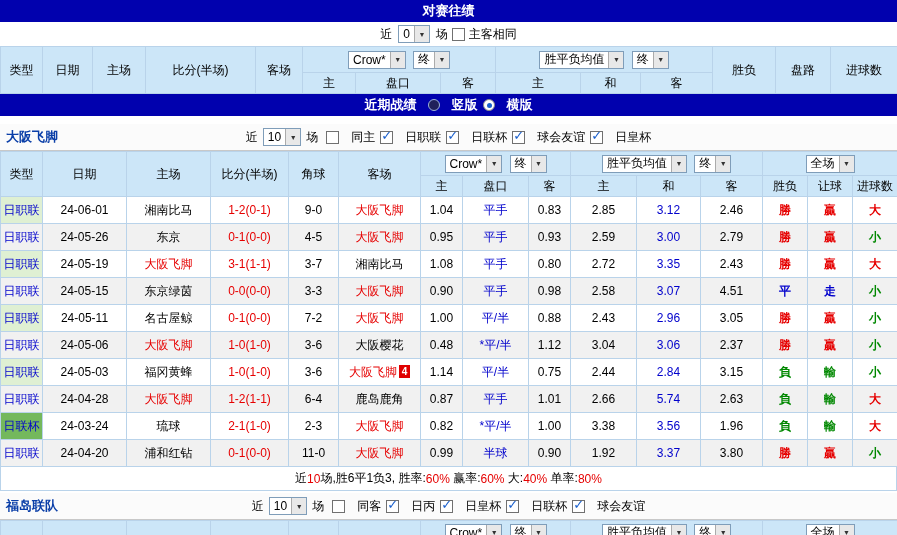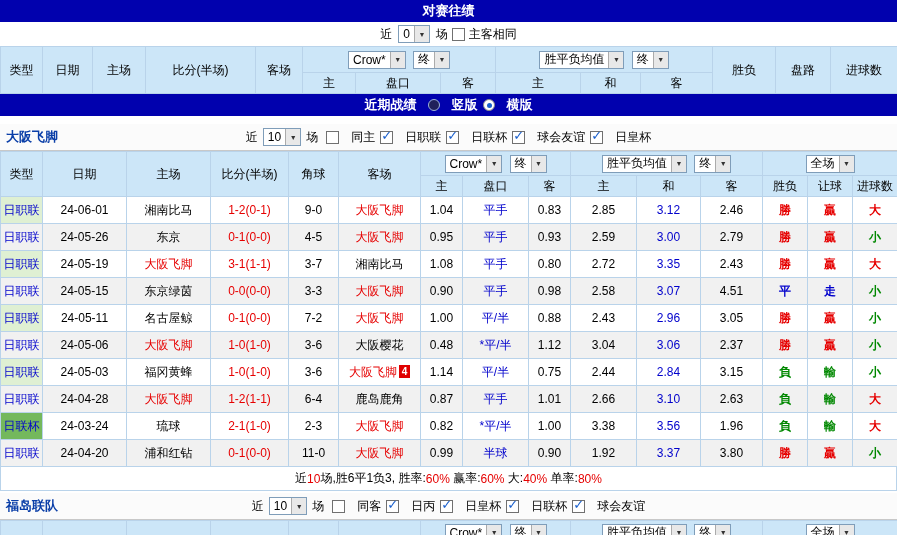--- a/index.html
+++ b/index.html
@@ -429,21 +429,21 @@
         <td class="lt-league"><span>日职联</span></td>
         <td>24-04-28</td>
         <td><span class="t-red">大阪飞脚</span></td>
         <td class="score-cell">1-2(1-1)</td>
         <td>6-4</td>
         <td><span>鹿岛鹿角</span></td>
         <td>0.87</td>
         <td class="line-cell">平手</td>
         <td>1.01</td>
         <td>2.66</td>
-        <td class="draw-cell">3.10</td>
+        <td class="draw-cell">5.74</td>
         <td>2.63</td>
         <td class="bold t-green">負</td>
         <td class="bold t-green">輸</td>
         <td class="bold t-red">大</td>
       </tr>
 
       <tr>
         <td class="lt-cup"><span>日联杯</span></td>
         <td>24-03-24</td>
         <td><span>琉球</span></td>

